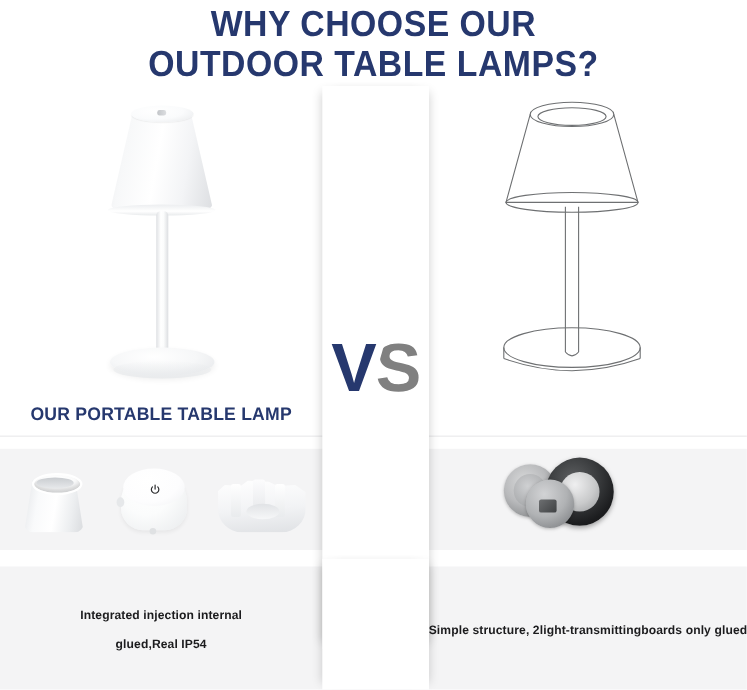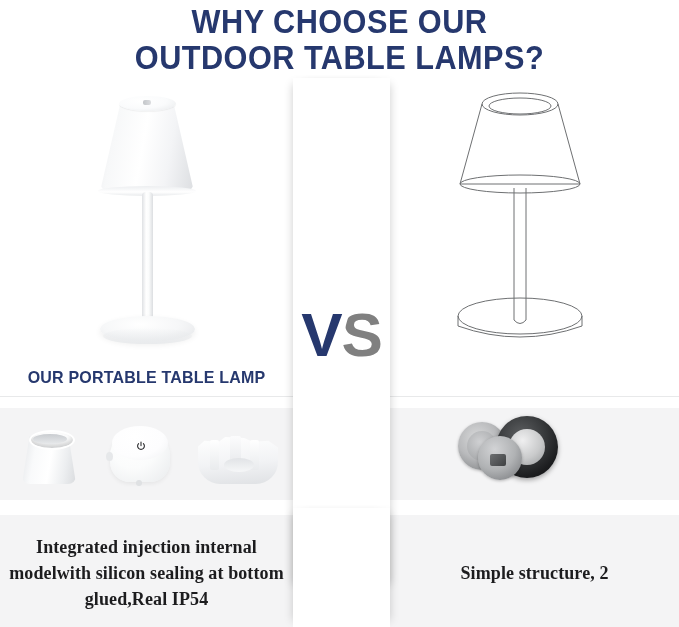--- a/index.html
+++ b/index.html
@@ -226,22 +226,22 @@
     position:absolute;left:0;top:0;width:293px;height:112px;
     display:flex;flex-direction:column;align-items:center;justify-content:center;
     padding-top:4px;box-sizing:border-box;
   }
   .cap-right{
     position:absolute;left:390px;top:0;width:289px;height:112px;
     display:flex;flex-direction:row;align-items:center;justify-content:center;
     padding-top:4px;box-sizing:border-box;
   }
   .cap-left span,.cap-right span{
-    display:block;color:#1c1c1e;font-weight:bold;font-size:18px;
-    line-height:26px;white-space:nowrap;letter-spacing:.1px;font-family:Liberation Serif, serif;
+    display:block;color:#1c1c1e;font-weight:bold;font-size:11px;
+    line-height:26px;white-space:nowrap;letter-spacing:.1px;
   }
   .center-col-bottom{
     position:absolute;left:293px;top:508px;width:97px;height:119px;
     background:#ffffff;
     box-shadow:-6px 0 9px -6px rgba(0,0,0,.18), 6px 0 9px -6px rgba(0,0,0,.18);
     z-index:6;
   }
 </style>
 </head>
 <body>
@@ -334,23 +334,23 @@
       <div class="disc-a"></div>
       <div class="disc-dark"></div>
       <div class="disc-b"></div>
       <div class="disc-chip"></div>
     </div>
   </div>
 
   <div class="caption-band">
     <div class="cap-left">
       <span>Integrated injection internal</span>
-      <span>modelwith silicon sealing at bottom</span>
       <span>glued,Real IP54</span>
     </div>
     <div class="cap-right">
       <span>Simple structure, 2</span>
+      <span>light-transmittingboards only glued</span>
     </div>
   </div>
 
   <div class="center-col-bottom"></div>
 
 </div>
 
 </body></html>

